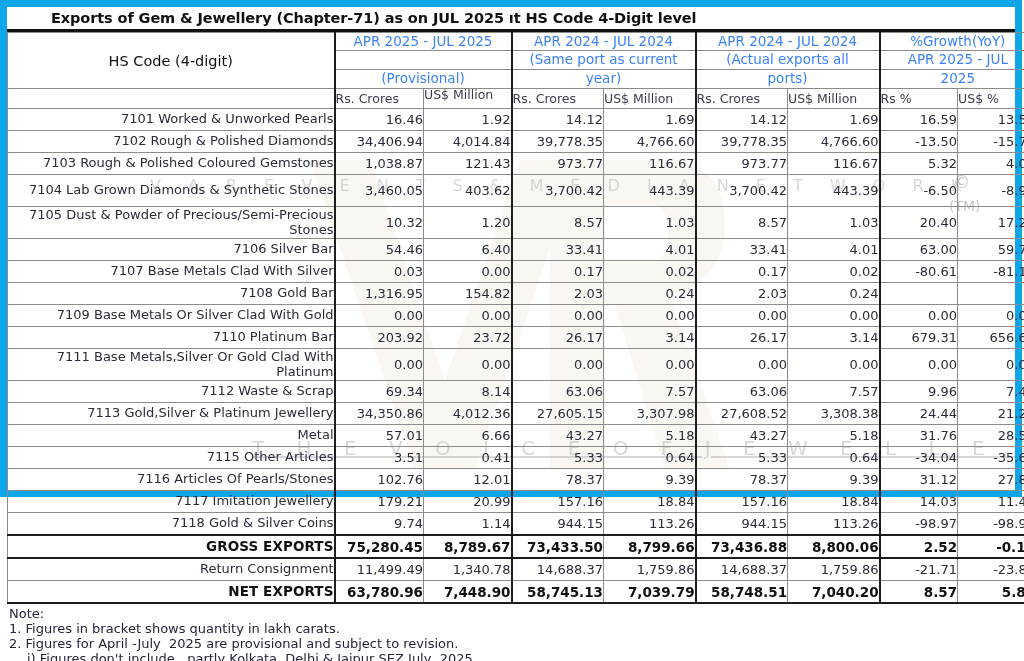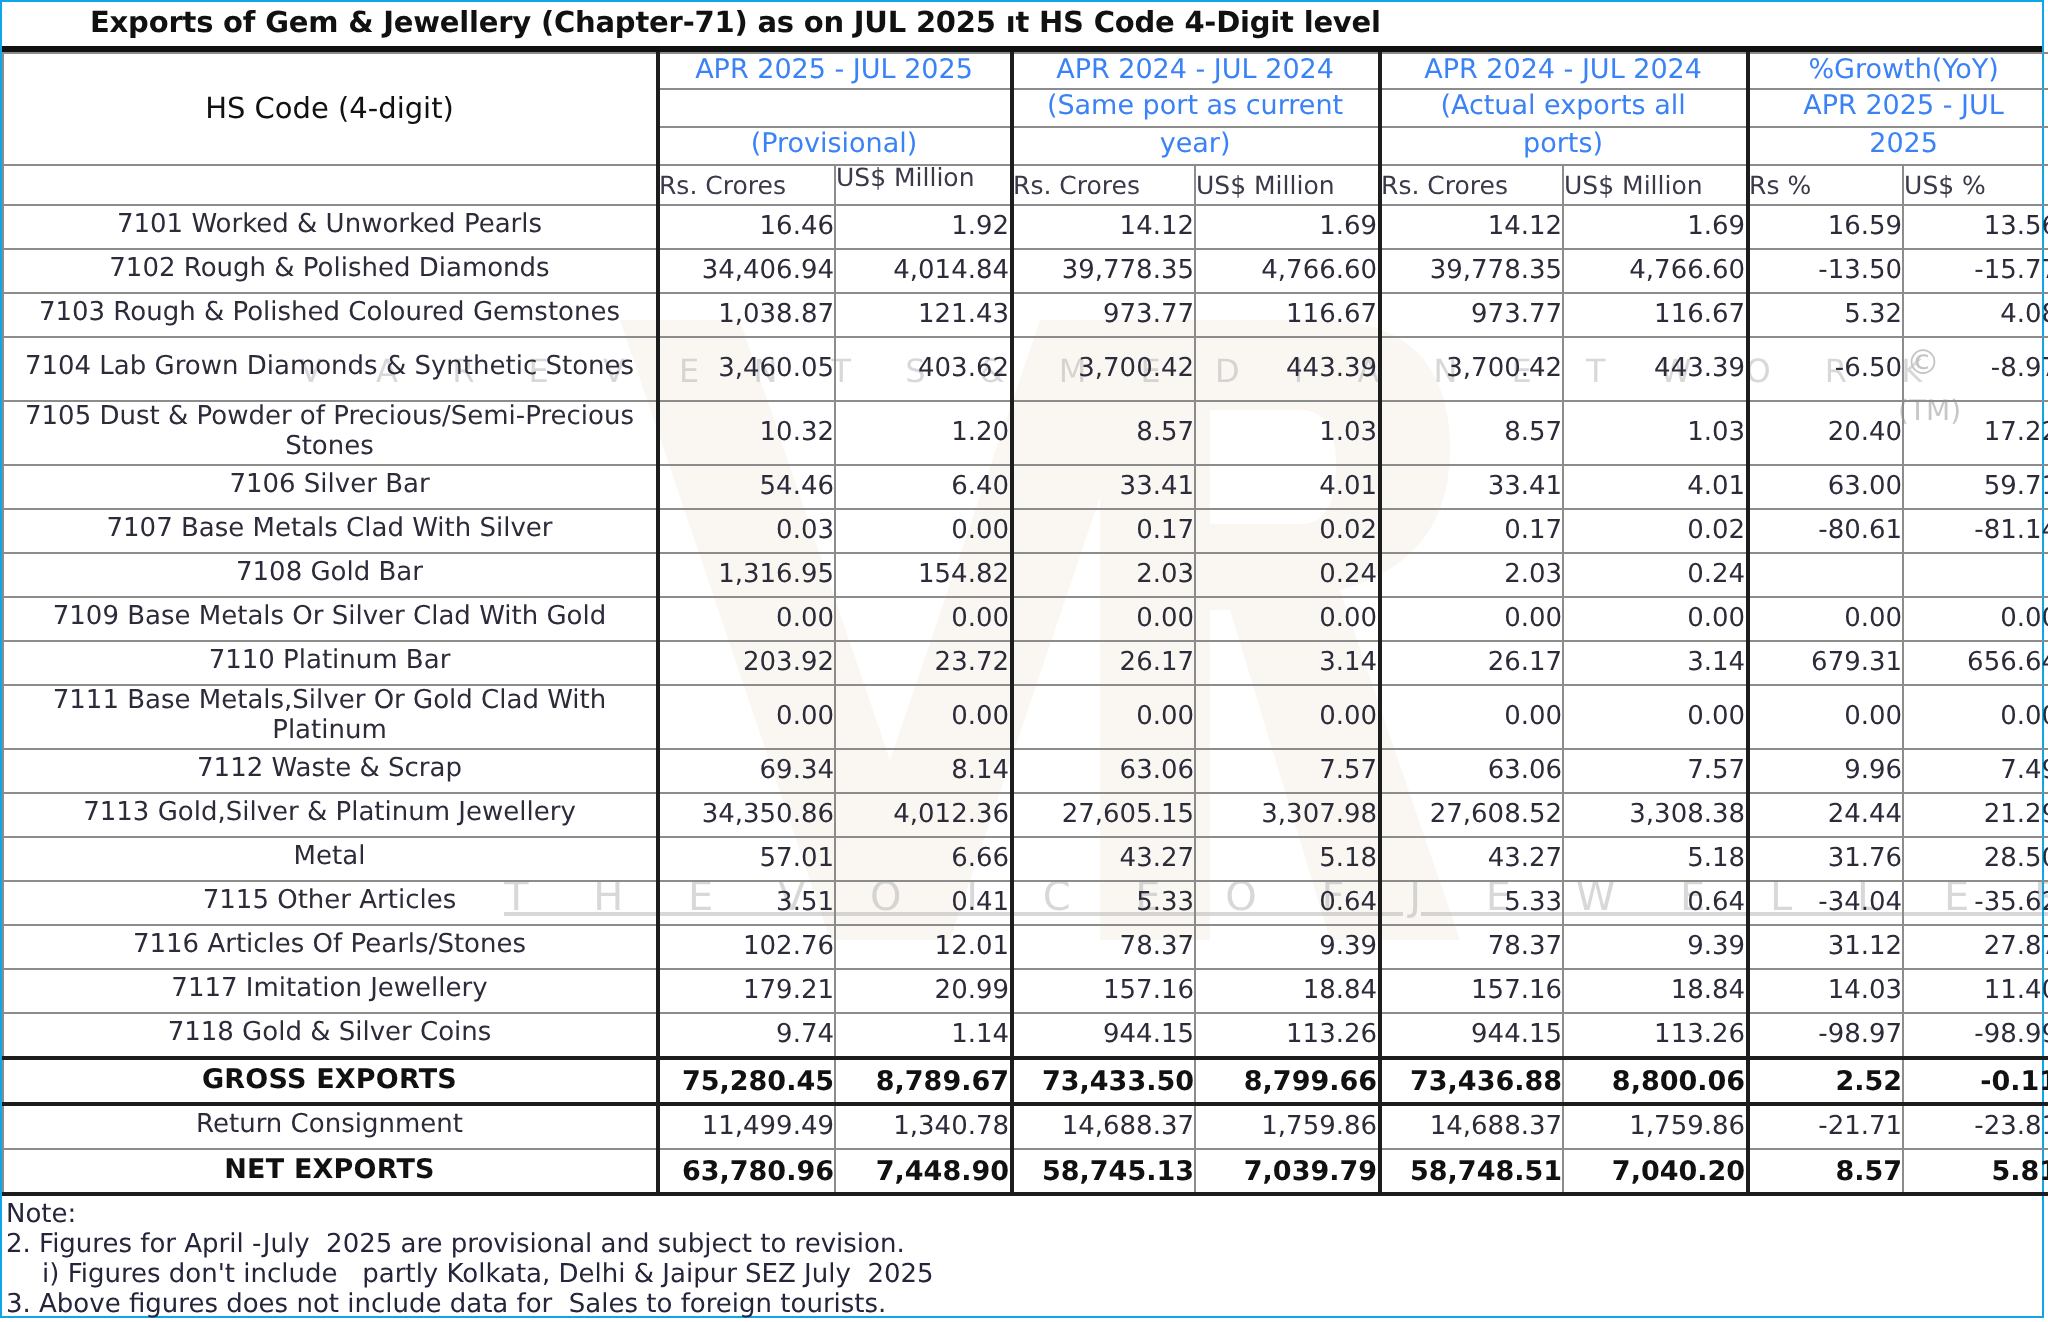--- a/index.html
+++ b/index.html
@@ -66,23 +66,23 @@
     top: 198px;
     font-size: 14px;
     color: #c7c7c7;
   }
 
   
   #sheet {
     position: relative;
     z-index: 1;
     width: 1022px;
-    height: 659px;
+    height: 497px;
     box-sizing: border-box;
-    border: 1px solid #0ea5e9;
+    border: 7px solid #0ea5e9;
     background: transparent;
   }
 
   
   #title-bar {
     height: 25px;
     box-sizing: border-box;
     border-bottom: 3px solid #111111;
     display: flex;
     align-items: center;
@@ -148,21 +148,21 @@
     line-height: 1.0;
   }
   .bd-thick-l { border-left: 2px solid #1d1d1d !important; }
 
   
   td.lbl {
     font-size: 13px;
     color: #2b2b3a;
     padding: 1px 4px 1px 5px;
     line-height: 1.12;
-    text-align: center;
+    text-align: right;
     vertical-align: middle;
   }
   td.num {
     font-size: 13px;
     color: #2b2b3a;
     text-align: right;
     padding: 1px 5px 1px 2px;
     vertical-align: middle;
     white-space: nowrap;
   }
@@ -484,19 +484,20 @@
           <td class="num bd-thick-l" style="border-bottom: 2px solid rgb(29, 29, 29);">58,748.51</td>
           <td class="num" style="border-bottom: 2px solid rgb(29, 29, 29);">7,040.20</td>
           <td class="num bd-thick-l" style="border-bottom: 2px solid rgb(29, 29, 29);">8.57</td>
           <td class="num" style="border-bottom: 2px solid rgb(29, 29, 29);">5.81</td>
         </tr>
       </tbody>
   </table>
 
   <div id="notes">
     <div class="nline">Note:</div>
+    <div class="nline">1. Figures in bracket shows quantity in lakh carats.</div>
     <div class="nline">2. Figures for April -July  2025 are provisional and subject to revision.</div>
     <div class="nline indent">i) Figures don't include   partly Kolkata, Delhi &amp; Jaipur SEZ July  2025</div>
     <div class="nline">3. Above figures does not include data for  Sales to foreign tourists.</div>
 
   </div>
 
 </div>
 
 </body></html>

